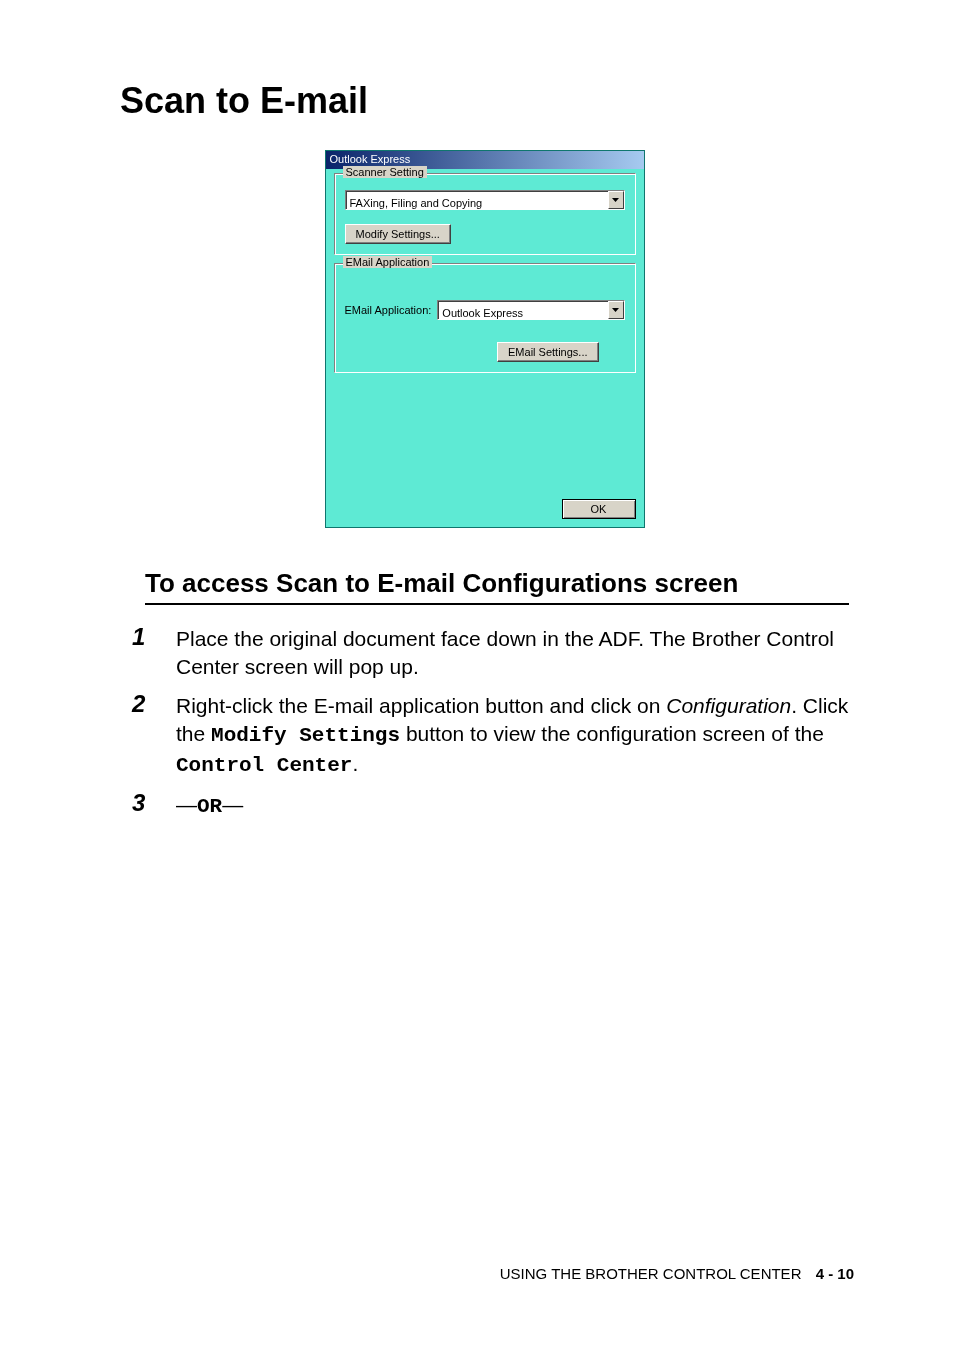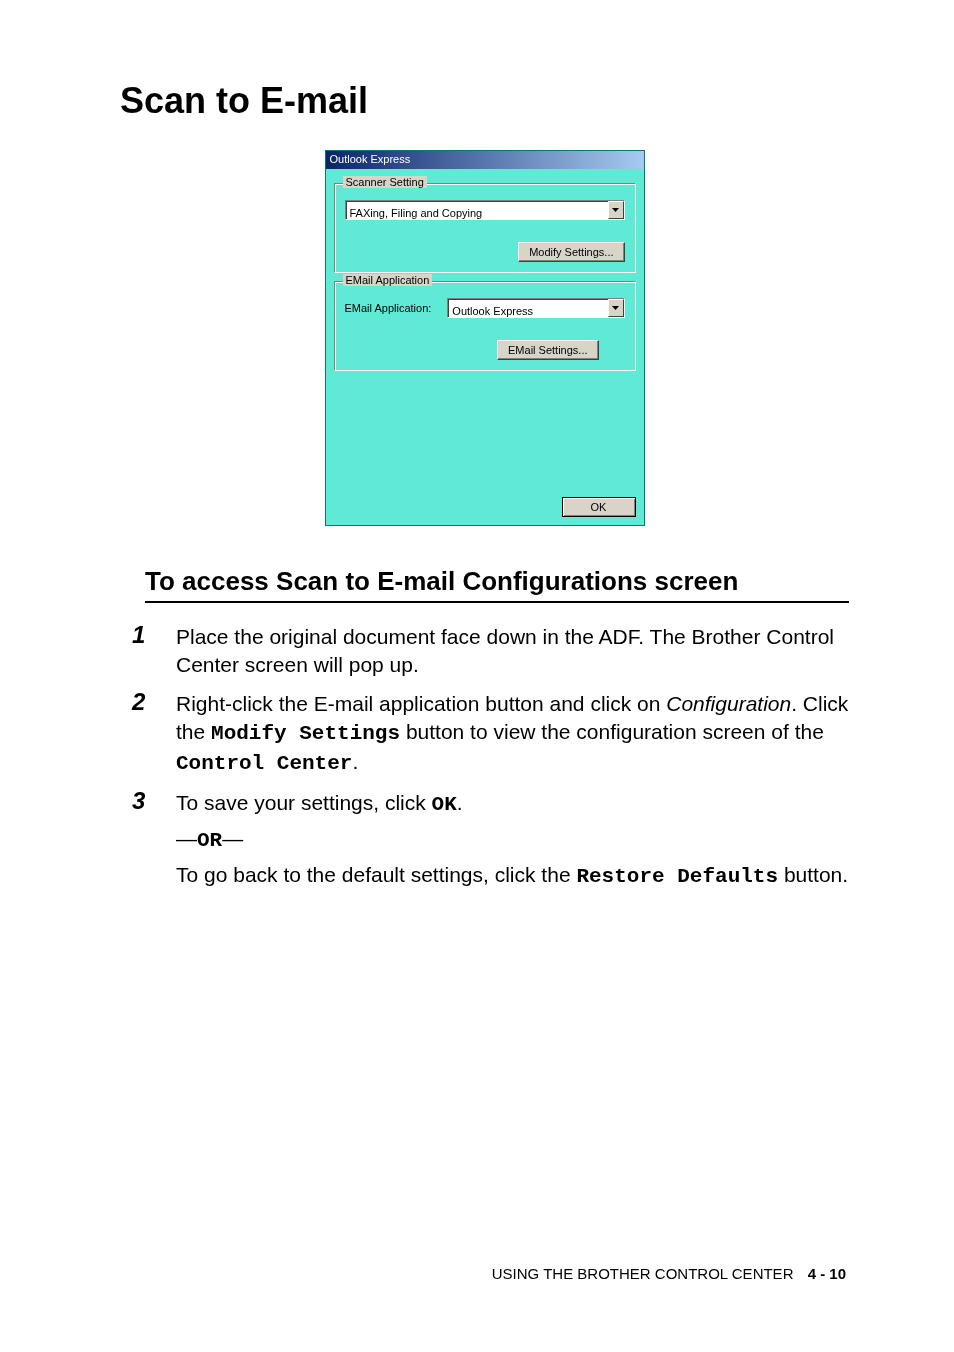--- a/index.html
+++ b/index.html
@@ -33,21 +33,21 @@
     font-size: 11px;
   }
   .titlebar {
     height: 18px;
     background: linear-gradient(to right, #0a246a, #a6caf0);
     color: #fff;
     padding: 2px 4px;
     font-size: 11px;
   }
   .dlg-body {
-    padding: 14px 8px 8px 8px;
+    padding: 4px 8px 8px 8px;
   }
   .groupbox {
     border: 1px solid #fff;
     border-top-color: #808080;
     border-left-color: #808080;
     position: relative;
     padding: 16px 10px 10px 10px;
     margin-bottom: 8px;
     box-shadow: inset 1px 1px 0 #fff;
   }
@@ -89,25 +89,26 @@
     background: #d8d4c8;
     border: 1px solid #fff;
     border-right-color: #404040;
     border-bottom-color: #404040;
     box-shadow: inset -1px -1px 0 #808080;
     font-size: 11px;
     padding: 2px 10px;
     line-height: 14px;
     display: inline-block;
   }
-  .btn-row-left { margin-top: 22px; text-align: right; }
+  .btn-row-left { margin-top: 14px; }
   .email-row {
     display: flex;
     align-items: center;
-    gap: 16px;
+    gap: 6px;
+    margin-top: 20px;
   }
   .email-row .lbl { font-size: 11px; white-space: nowrap; }
   .email-row .combo { flex: 1; }
   .email-settings-row {
     display: flex;
     justify-content: flex-end;
     margin-top: 22px;
     padding-right: 26px;
   }
   .dlg-spacer { height: 110px; }
@@ -154,21 +155,21 @@
     line-height: 1.35;
     flex: 1;
   }
   .step-body .italic { font-style: italic; }
   .step-body .bold { font-weight: bold; font-family: Liberation Mono, monospace; }
   .step-body p { margin-bottom: 6px; }
   
   .page-footer {
     position: absolute;
     bottom: 70px;
-    right: 108px;
+    right: 100px;
     font-size: 15px;
   }
   .page-footer .pn { font-weight: bold; margin-left: 10px; }
 </style>
 </head>
 <body>
 
 <div class="page">
   <h1 class="main-title">Scan to E-mail</h1>
 
@@ -230,23 +231,21 @@
     <div class="step">
       <div class="step-num">2</div>
       <div class="step-body">
         <span>Right-click the E-mail application button and click on </span><span class="italic">Configuration</span><span>. Click the </span><span class="bold">Modify Settings</span><span> button to view the configuration screen of the </span><span class="bold">Control Center</span><span>.</span>
       </div>
     </div>
 
     <div class="step">
       <div class="step-num">3</div>
       <div class="step-body">
-        <p><span>To save your settings, click </span><span class="bold">OK</span><span>.</span></p>
         <p><span>—</span><span class="bold">OR</span><span>—</span></p>
-        <p><span>To go back to the default settings, click the </span><span class="bold">Restore Defaults</span><span> button.</span></p>
       </div>
     </div>
 
   </div>
 </div>
 
 <div class="page-footer">
   <span>USING THE BROTHER CONTROL CENTER</span>
   <span class="pn">4 - 10</span>
 </div>

